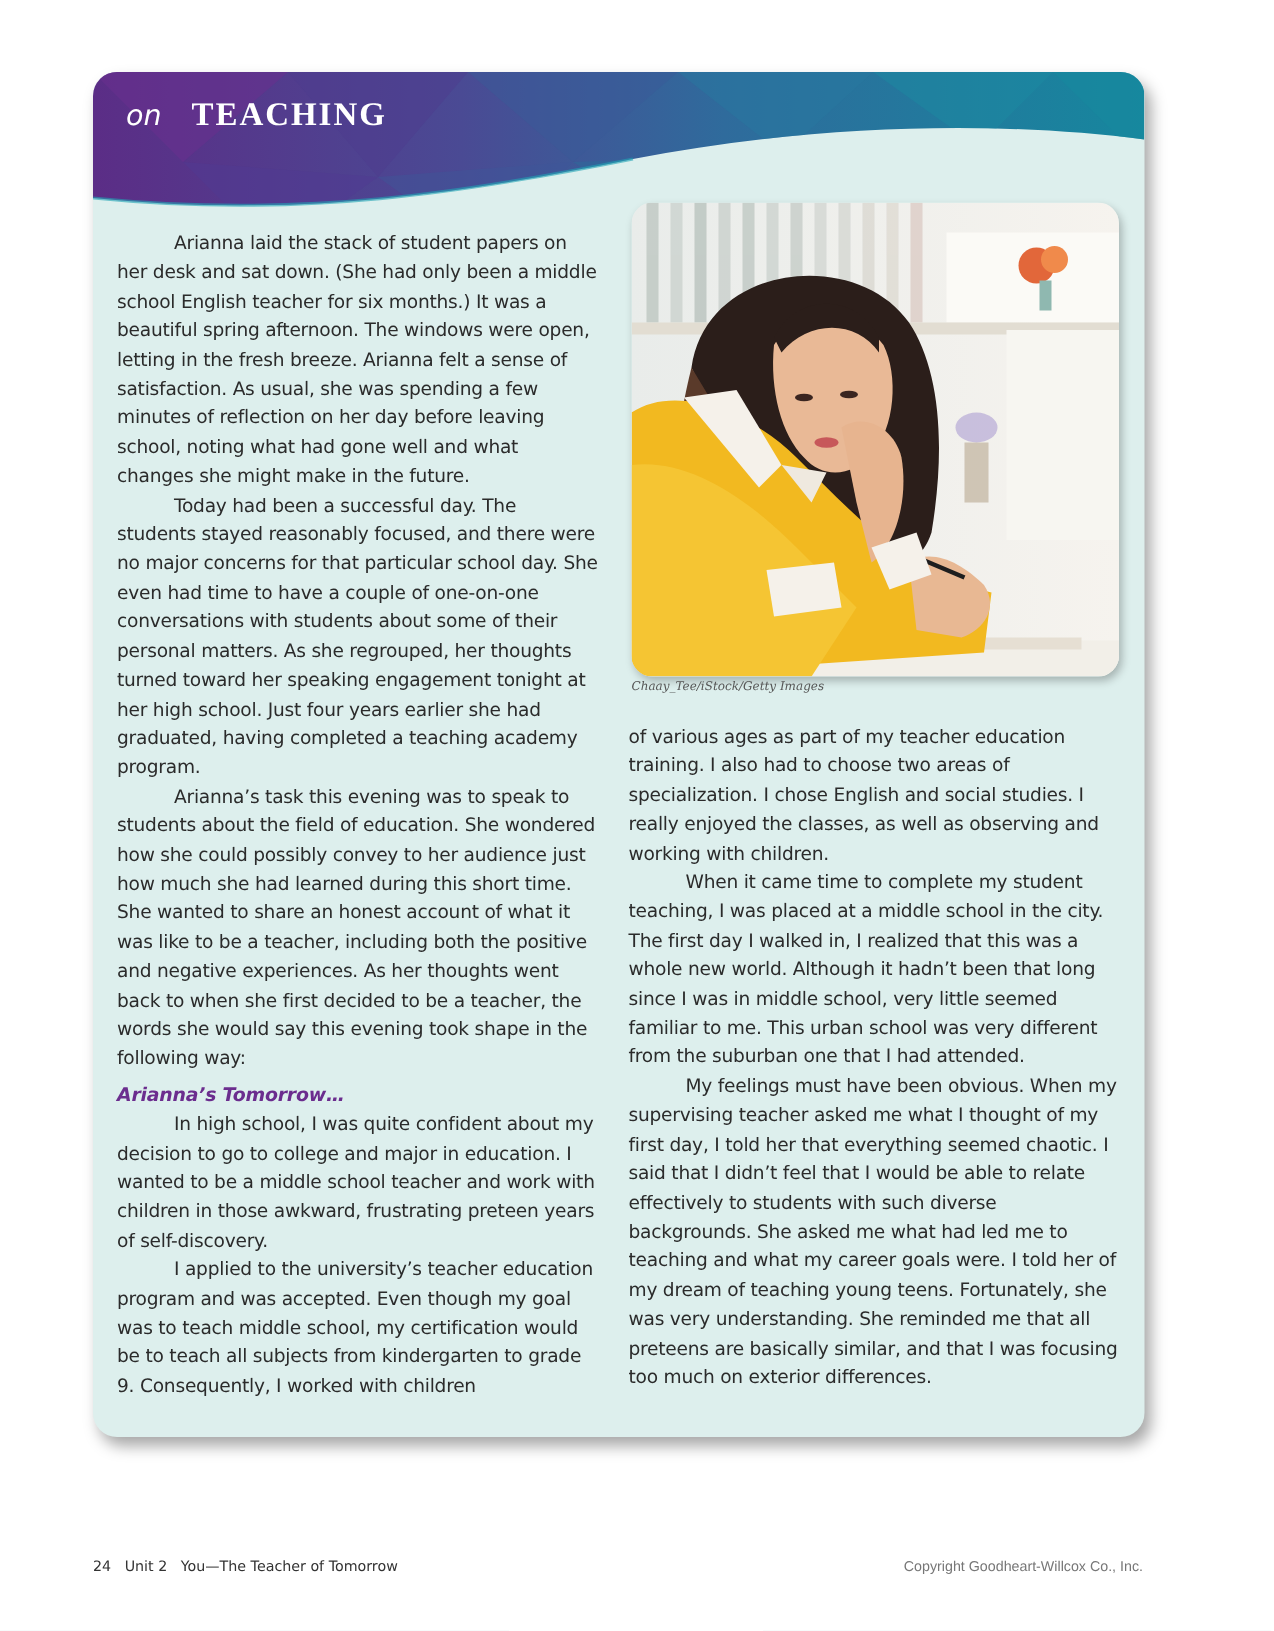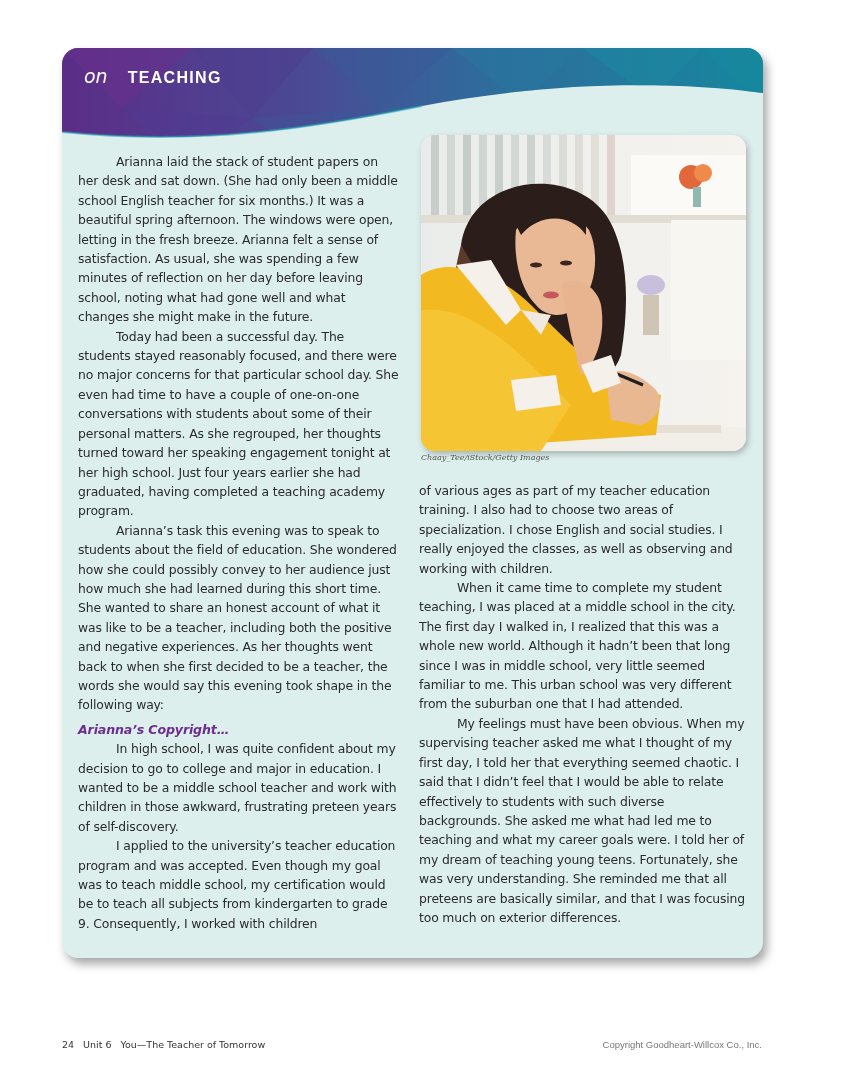--- a/index.html
+++ b/index.html
@@ -14,21 +14,21 @@
     .banner { position: absolute; left: 0; top: 0; width: 701px; height: 140px; }
     .banner svg { display: block; }
 
     .title-block { position: absolute; left: 22px; top: 14px; color: #ffffff; }
     .title-line1 {
       font-family: "DejaVu Serif", serif; font-weight: bold; font-size: 23px;
       letter-spacing: 1.3px; line-height: 28px;
     }
     .title-line2 { line-height: 28px; white-space: nowrap; }
     .title-on { font-family: "DejaVu Sans", sans-serif; font-style: italic; font-size: 19px; margin-right: 20px; }
-    .title-teaching { font-family: Liberation Sans, sans-serif; font-weight: bold; font-size: 16px; letter-spacing: 1.3px; }
+    .title-teaching { font-family: Liberation Serif, serif; font-weight: bold; font-size: 22px; letter-spacing: 1.3px; }
 
     .col {
       position: absolute; color: #2b2b2b;
       font-family: "DejaVu Sans", sans-serif; font-size: 12.4px; line-height: 19.4px;
       letter-spacing: -0.15px;
     }
     .col-left { left: 16px; top: 104px; width: 322px; }
     .col-right { left: 357px; top: 433px; width: 330px; }
     .col p { margin: 0; text-indent: 38px; }
     .col p.noindent { text-indent: 0; }
@@ -95,21 +95,21 @@
   <div class="title-block">
     <div class="title-line2">
       <span class="title-on">on</span><span class="title-teaching">TEACHING</span>
     </div>
   </div>
 
   <div class="col col-left">
     <p>Arianna laid the stack of student papers on her desk and sat down. (She had only been a middle school English teacher for six months.) It was a beautiful spring afternoon. The windows were open, letting in the fresh breeze. Arianna felt a sense of satisfaction. As usual, she was spending a few minutes of reflection on her day before leaving school, noting what had gone well and what changes she might make in the future.</p>
     <p>Today had been a successful day. The students stayed reasonably focused, and there were no major concerns for that particular school day. She even had time to have a couple of one-on-one conversations with students about some of their personal matters. As she regrouped, her thoughts turned toward her speaking engagement tonight at her high school. Just four years earlier she had graduated, having completed a teaching academy program.</p>
     <p>Arianna’s task this evening was to speak to students about the field of education. She wondered how she could possibly convey to her audience just how much she had learned during this short time. She wanted to share an honest account of what it was like to be a teacher, including both the positive and negative experiences. As her thoughts went back to when she first decided to be a teacher, the words she would say this evening took shape in the following way:</p>
-    <div class="subhead">Arianna’s Copyright…</div>
+    <div class="subhead">Arianna’s Tomorrow…</div>
     <p>In high school, I was quite confident about my decision to go to college and major in education. I wanted to be a middle school teacher and work with children in those awkward, frustrating preteen years of self-discovery.</p>
     <p>I applied to the university’s teacher education program and was accepted. Even though my goal was to teach middle school, my certification would be to teach all subjects from kindergarten to grade 9. Consequently, I worked with children</p>
   </div>
 
   <div class="photo">
     <svg width="325" height="316" viewBox="0 0 325 316" xmlns="http://www.w3.org/2000/svg">
       <defs>
         <linearGradient id="wall" x1="0" y1="0" x2="1" y2="0">
           <stop offset="0" stop-color="#e9ecea"></stop>
           <stop offset="1" stop-color="#f6f3ee"></stop>
@@ -170,14 +170,14 @@
   </div>
   <div class="credit">Chaay_Tee/iStock/Getty Images</div>
 
   <div class="col col-right">
     <p class="noindent">of various ages as part of my teacher education training. I also had to choose two areas of specialization. I chose English and social studies. I really enjoyed the classes, as well as observing and working with children.</p>
     <p>When it came time to complete my student teaching, I was placed at a middle school in the city. The first day I walked in, I realized that this was a whole new world. Although it hadn’t been that long since I was in middle school, very little seemed familiar to me. This urban school was very different from the suburban one that I had attended.</p>
     <p>My feelings must have been obvious. When my supervising teacher asked me what I thought of my first day, I told her that everything seemed chaotic. I said that I didn’t feel that I would be able to relate effectively to students with such diverse backgrounds. She asked me what had led me to teaching and what my career goals were. I told her of my dream of teaching young teens. Fortunately, she was very understanding. She reminded me that all preteens are basically similar, and that I was focusing too much on exterior differences.</p>
   </div>
 </div>
 
-<div class="footer-left"><span>24</span><span>Unit 6</span><span>You—The Teacher of Tomorrow</span></div>
+<div class="footer-left"><span>24</span><span>Unit 2</span><span>You—The Teacher of Tomorrow</span></div>
 <div class="footer-right">Copyright Goodheart-Willcox Co., Inc.</div>
 
 </body></html>

